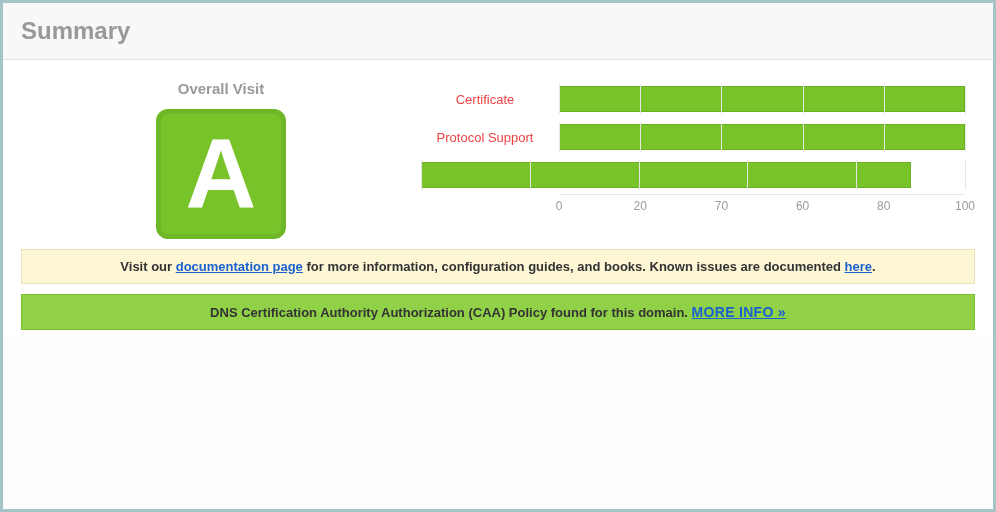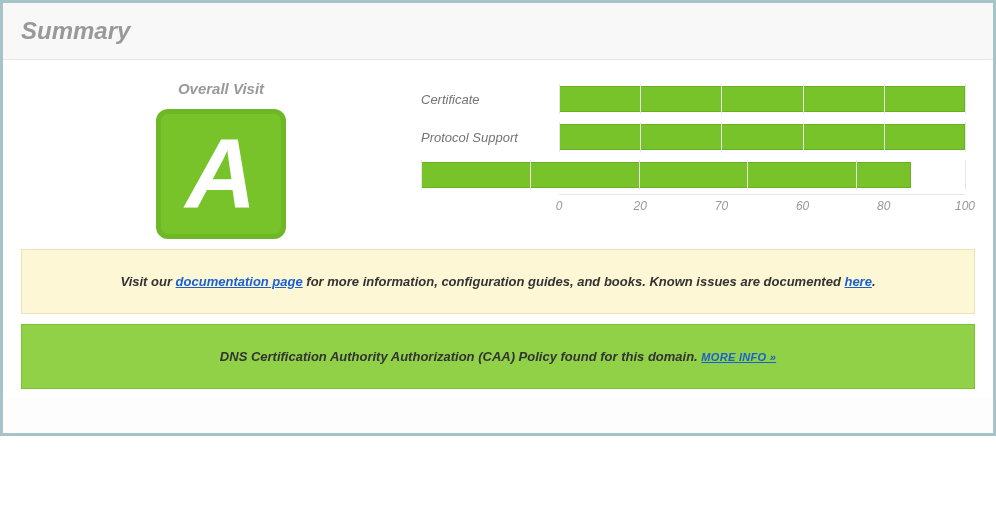--- a/index.html
+++ b/index.html
@@ -6,24 +6,23 @@
   body {
     margin: 0;
     font-family: Arial, Helvetica, sans-serif;
     background: #fff;
     padding: 0;
     width: 996px;
     height: 512px;
   }
   .outer {
     width: 996px;
-    height: 436px;
+    height: 512px;
     border: 3px solid #a6c3c7;
     background: #fdfdfd;
-    font-style: italic;
   }
   .header {
     background: #f8f8f8;
     border-bottom: 1px solid #e6e6e6;
     padding: 14px 18px 14px 18px;
   }
   .header h1 {
     margin: 0;
     font-size: 24px;
     font-weight: bold;
@@ -68,24 +67,24 @@
   .chart {
     position: relative;
   }
   .chart-row {
     display: flex;
     align-items: center;
     height: 38px;
   }
   .chart-label {
     width: 138px;
-    text-align: left;
+    text-align: center;
     padding-right: 10px;
     font-size: 13px;
-    color: #737373;
+    color: #ef4444;
   }
   .chart-track {
     position: relative;
     flex: 1;
     height: 26px;
     background: #fff;
   }
   .chart-grid {
     position: absolute;
     top: -2px; bottom: -2px;
@@ -107,33 +106,33 @@
     position: absolute;
     transform: translateX(-50%);
     font-size: 12px;
     color: #999;
     top: 4px;
   }
   .notice {
     border: 1px solid;
     text-align: center;
     font-size: 13px;
-    padding: 24px 6px;
+    padding: 9px 6px;
     margin-top: 10px;
     font-weight: bold;
     color: #333;
   }
   .notice a {
     color: #1a60d1;
     text-decoration: underline;
   }
   .notice.n-yellow { background: #fdf7d6; border-color: #e9e3b6; }
   .notice.n-blue   { background: #d9ecf9; border-color: #c3dff0; }
   .notice.n-green  { background: #90d147; border-color: #7cc133; }
-  .notice.n-green a { color: #1a60d1; font-size: 11px; letter-spacing: .3px;}
+  .notice.n-green a { color: #1a60d1; font-size: 14px; letter-spacing: .3px;}
   .axis-spacer { height:1px; border-top:1px solid #e6e6e6; margin-left:138px;}
 </style>
 </head>
 <body>
 
 <div class="outer">
   <div class="header">
     <h1>Summary</h1>
   </div>
   <div class="body">

